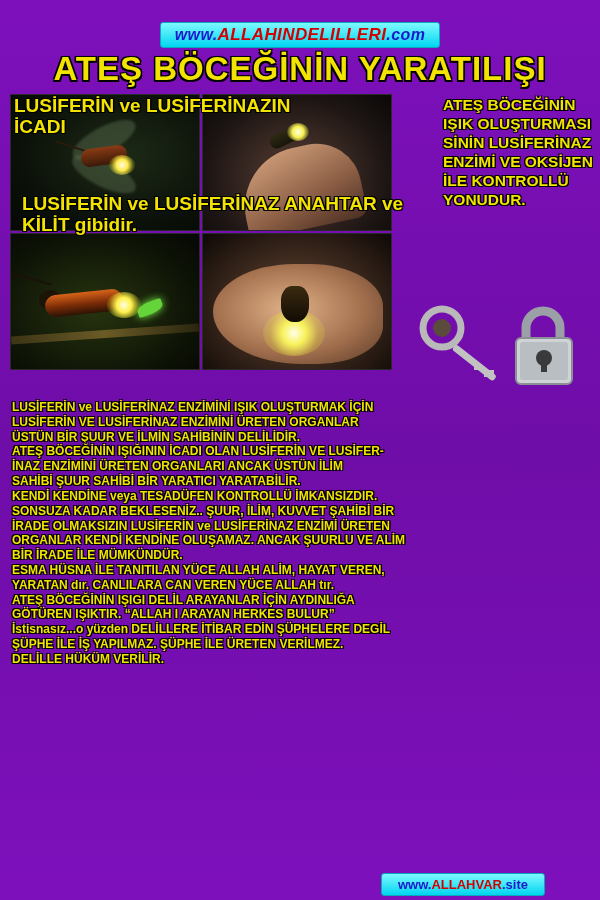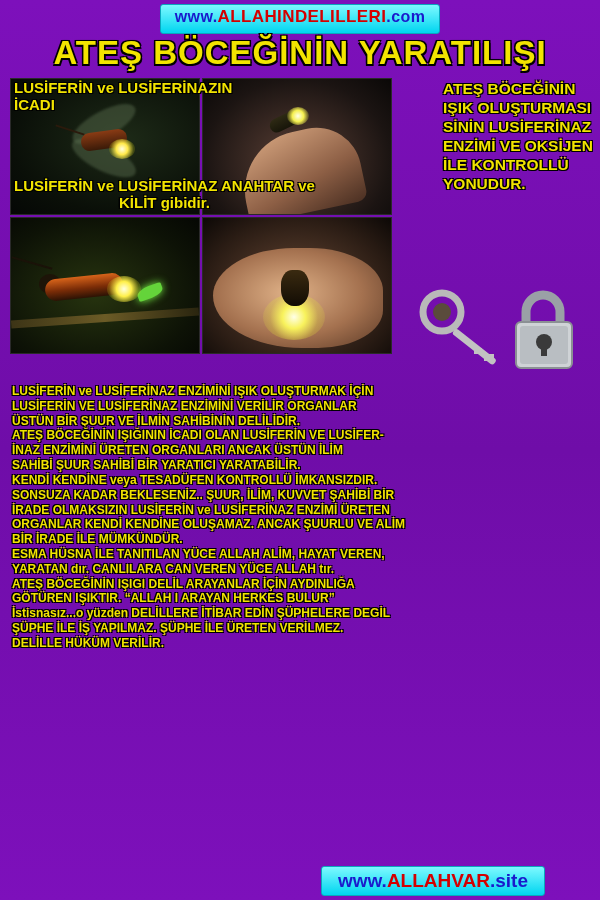--- a/index.html
+++ b/index.html
@@ -20,22 +20,24 @@
     background: #7a0fb5;
     background: linear-gradient(180deg, #7d10bb 0%, #6f0da8 50%, #7d10bb 100%);
     position: relative;
     box-sizing: border-box;
   }
 
   
   .topbar {
     height: 30px;
     display: flex;
+    align-items: center;
     justify-content: center;
-    padding-top: 4px;
+    padding-top: 20px;
+    font-style: italic;
   }
   .url-pill {
     background: #00e5ff;
     background: linear-gradient(180deg,#7df9ff 0%, #00d5f0 100%);
     border-radius: 3px;
     padding: 2px 14px;
     font-size: 16px;
     font-weight: bold;
     letter-spacing: 0.4px;
     white-space: nowrap;
@@ -181,30 +183,30 @@
     position: absolute; left: 60px; top: 76px; width: 62px; height: 46px;
     border-radius: 50%;
     background: radial-gradient(circle, #ffffe8 0%, #f8f25c 30%, rgba(230,225,60,0.3) 62%, rgba(0,0,0,0) 100%);
   }
 
   
   .ph-label {
     position: absolute;
     color: #f2e400;
     font-weight: bold;
-    font-size: 15px;
+    font-size: 19px;
     text-shadow: -1.2px -1.2px 0 #000, 1.2px -1.2px 0 #000, -1.2px 1.2px 0 #000, 1.2px 1.2px 0 #000;
     z-index: 5;
     line-height: 1.1;
     white-space: nowrap;
   }
   #label-lusiferin-icadi { left: 4px; top: 2px; }
   #label-lusiferin-icadi .l2 { display:block; }
-  #label-anahtar-kilit { left: 4px; top: 100px; }
-  #label-anahtar-kilit .l2 { display:block;text-align:center; }
+  #label-anahtar-kilit { left: 12px; top: 100px; }
+  #label-anahtar-kilit .l2 { display:block; }
 
   
   .right-col {
     position: absolute;
     left: 390px;
     top: 2px;
     width: 200px;
     color: #f2e400;
     font-weight: bold;
     font-size: 15.5px;
@@ -240,21 +242,21 @@
     width: 600px;
     display: flex;
     justify-content: flex-end;
     padding-right: 55px;
     box-sizing: border-box;
   }
   .site-pill {
     background: linear-gradient(180deg,#7df9ff 0%, #00d5f0 100%);
     border-radius: 3px;
     padding: 3px 16px;
-    font-size: 19px;
+    font-size: 13px;
     font-weight: bold;
     white-space: nowrap;
     border: 1px solid #0aa7bd;
   }
   .site-www { color: #1a1acc; }
   .site-mid { color: #d40000; }
   .site-end { color: #1a1acc; }
 </style>
 </head>
 <body>
@@ -334,21 +336,21 @@
         <rect x="108" y="44" width="56" height="46" rx="5" fill="#cfd3d6" stroke="#8b9094" stroke-width="2"></rect>
         <rect x="112" y="48" width="48" height="38" rx="3" fill="#b9bec2"></rect>
         <circle cx="136" cy="64" r="8" fill="#3a3a3a"></circle>
         <rect x="133" y="64" width="6" height="14" fill="#3a3a3a"></rect>
       </g>
     </svg>
   </div>
 
   <div class="body-text">
     <span class="ln">LUSİFERİN  ve  LUSİFERİNAZ  ENZİMİNİ  IŞIK  OLUŞTURMAK  İÇİN</span>
-    <span class="ln"> LUSİFERİN  VE  LUSİFERİNAZ  ENZİMİNİ  VERİLİR  ORGANLAR</span>
+    <span class="ln"> LUSİFERİN  VE  LUSİFERİNAZ  ENZİMİNİ  ÜRETEN  ORGANLAR</span>
     <span class="ln">  ÜSTÜN  BİR  ŞUUR  VE  İLMİN  SAHİBİNİN  DELİLİDİR.</span>
     <span class="ln"> ATEŞ  BÖCEĞİNİN  IŞIĞININ  İCADI  OLAN   LUSİFERİN  VE  LUSİFER-</span>
     <span class="ln">İNAZ  ENZİMİNİ  ÜRETEN  ORGANLARI  ANCAK  ÜSTÜN İLİM</span>
     <span class="ln">SAHİBİ   ŞUUR  SAHİBİ   BİR  YARATICI  YARATABİLİR.</span>
     <span class="ln">KENDİ KENDİNE  veya  TESADÜFEN  KONTROLLÜ  İMKANSIZDIR.</span>
     <span class="ln"> SONSUZA  KADAR  BEKLESENİZ..  ŞUUR, İLİM, KUVVET ŞAHİBİ BİR</span>
     <span class="ln"> İRADE  OLMAKSIZIN  LUSİFERİN  ve  LUSİFERİNAZ ENZİMİ ÜRETEN</span>
     <span class="ln"> ORGANLAR  KENDİ KENDİNE OLUŞAMAZ. ANCAK  ŞUURLU  VE  ALİM</span>
     <span class="ln"> BİR  İRADE  İLE  MÜMKÜNDÜR.</span>
     <span class="ln"> ESMA  HÜSNA  İLE  TANITILAN  YÜCE  ALLAH  ALİM,  HAYAT VEREN,</span>

